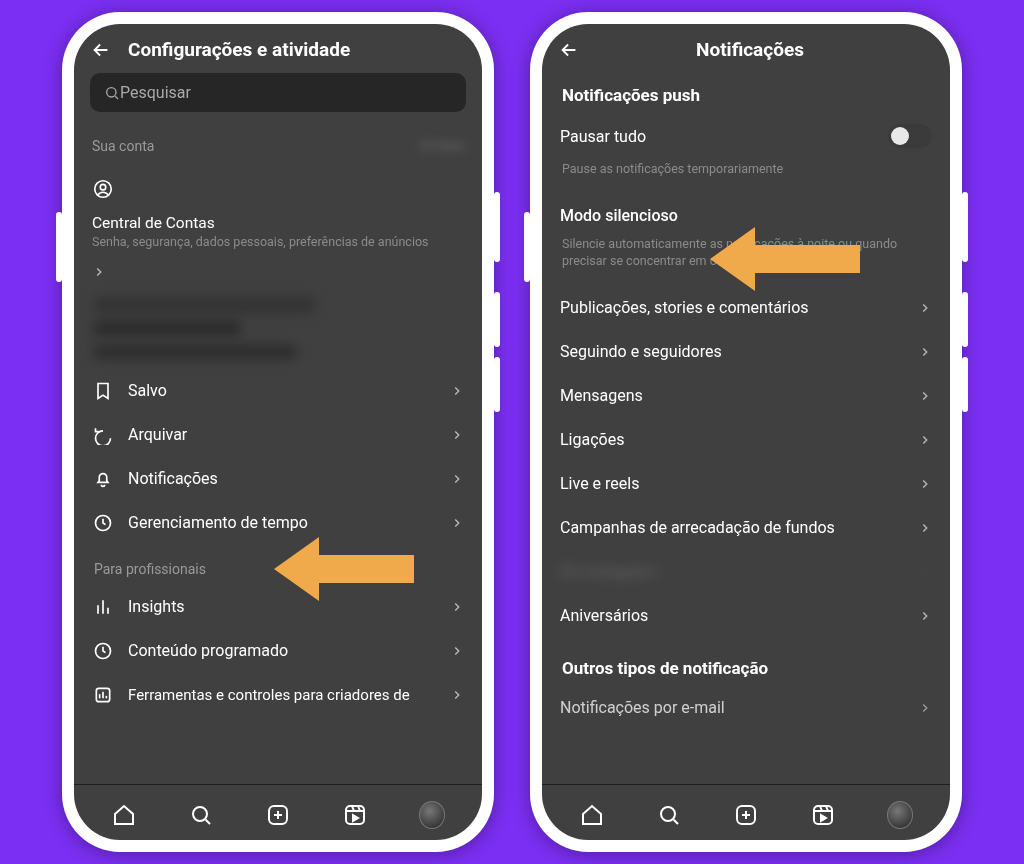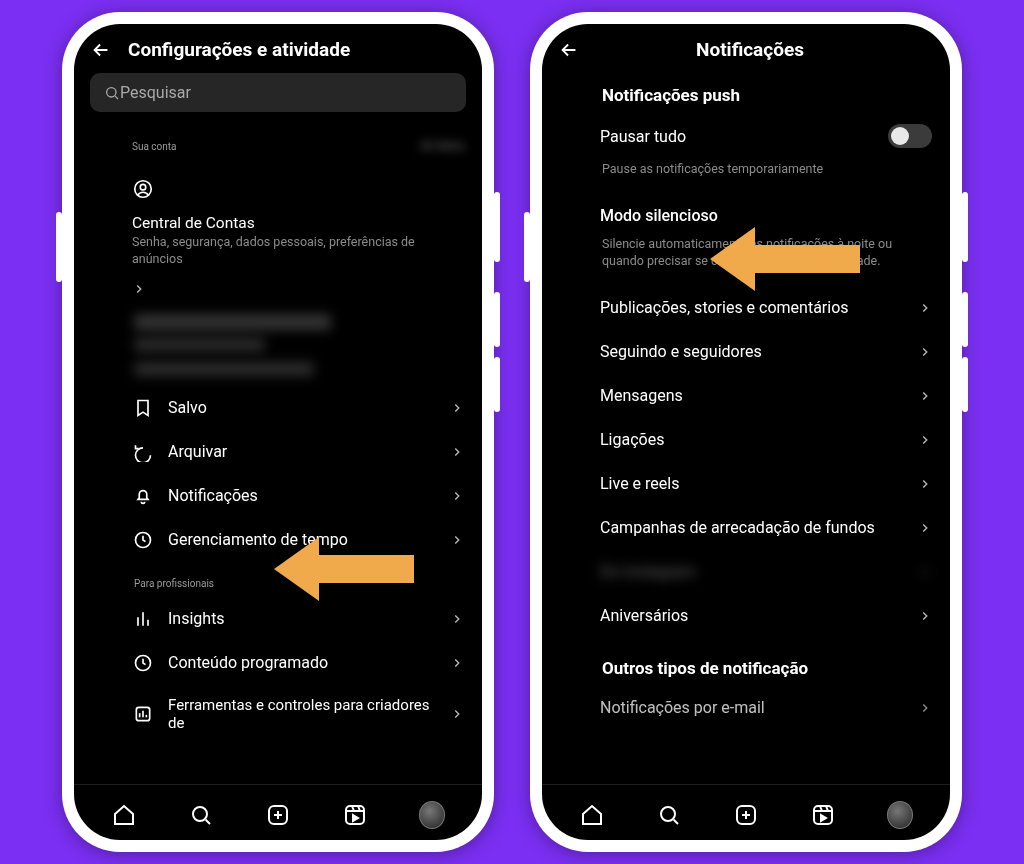--- a/index.html
+++ b/index.html
@@ -22,54 +22,54 @@
     padding:12px;
     box-sizing:border-box;
   }
   .btn-side{position:absolute;background:#fff;border-radius:4px;}
   .btn-power{right:-6px;top:180px;width:6px;height:70px;}
   .btn-vol1{right:-6px;top:280px;width:6px;height:55px;}
   .btn-vol2{right:-6px;top:345px;width:6px;height:55px;}
   .btn-left{left:-6px;top:200px;width:6px;height:70px;}
   .screen{
     width:100%;height:100%;
-    background:#000000;
+    background:#404040;
     border-radius:46px;
     position:relative;
     overflow:hidden;
     color:#fff;
     display:flex;flex-direction:column;
   }
   .header{
     display:flex;align-items:center;gap:16px;
     padding:14px 16px 10px 16px;
   }
   .back{color:#fff;}
   .title{font-size:19px;font-weight:700;}
   .title-center{flex:1;text-align:center;margin-left:-30px;}
   .search{
     margin:2px 16px 12px 16px;
     background:#262626;border-radius:10px;
     display:flex;align-items:center;
     padding:10px 14px;color:#a9a9a9;font-size:16px;
   }
-  .section-label{color:#9a9a9a;font-size:10px;padding:6px 20px 8px 20px;}
+  .section-label{color:#9a9a9a;font-size:14px;padding:6px 20px 8px 20px;}
   .subtle{color:#8b8b8b;font-size:12.5px;line-height:1.35;}
   .row{
     display:flex;align-items:center;gap:14px;
     padding:11px 18px;min-height:44px;box-sizing:border-box;
   }
   .row .icon{width:22px;display:flex;justify-content:center;color:#fff;}
   .row-label{flex:1;font-size:16px;}
   .chev{color:#b8b8b8;}
   .account-row{align-items:flex-start;padding-top:10px;padding-bottom:12px;flex-direction:column;}
   .account-txt .t{font-size:15.5px;margin-bottom:2px;}
   .divider-space{height:10px;}
   .blurbox{filter:blur(6px);color:#7e7e7e;padding:0 20px;}
-  .content{flex:1;overflow:hidden;padding-left:40px;}
+  .content{flex:1;overflow:hidden;}
   .bottomnav{
     display:flex;justify-content:space-around;align-items:center;
     padding:10px 12px 6px 12px;height:56px;box-sizing:border-box;
     border-top:1px solid #1f1f1f;
   }
   .bottomnav .nav{width:26px;height:26px;display:flex;align-items:center;justify-content:center;}
   .avatar{width:26px;height:26px;border-radius:50%;background:radial-gradient(circle at 40% 35%,#777,#222);border:1px solid #777;}
   .section-head{font-weight:700;font-size:17px;padding:14px 20px 8px 20px;}
   .toggle{
     width:44px;height:24px;border-radius:14px;background:#3b3b3b;position:relative;

